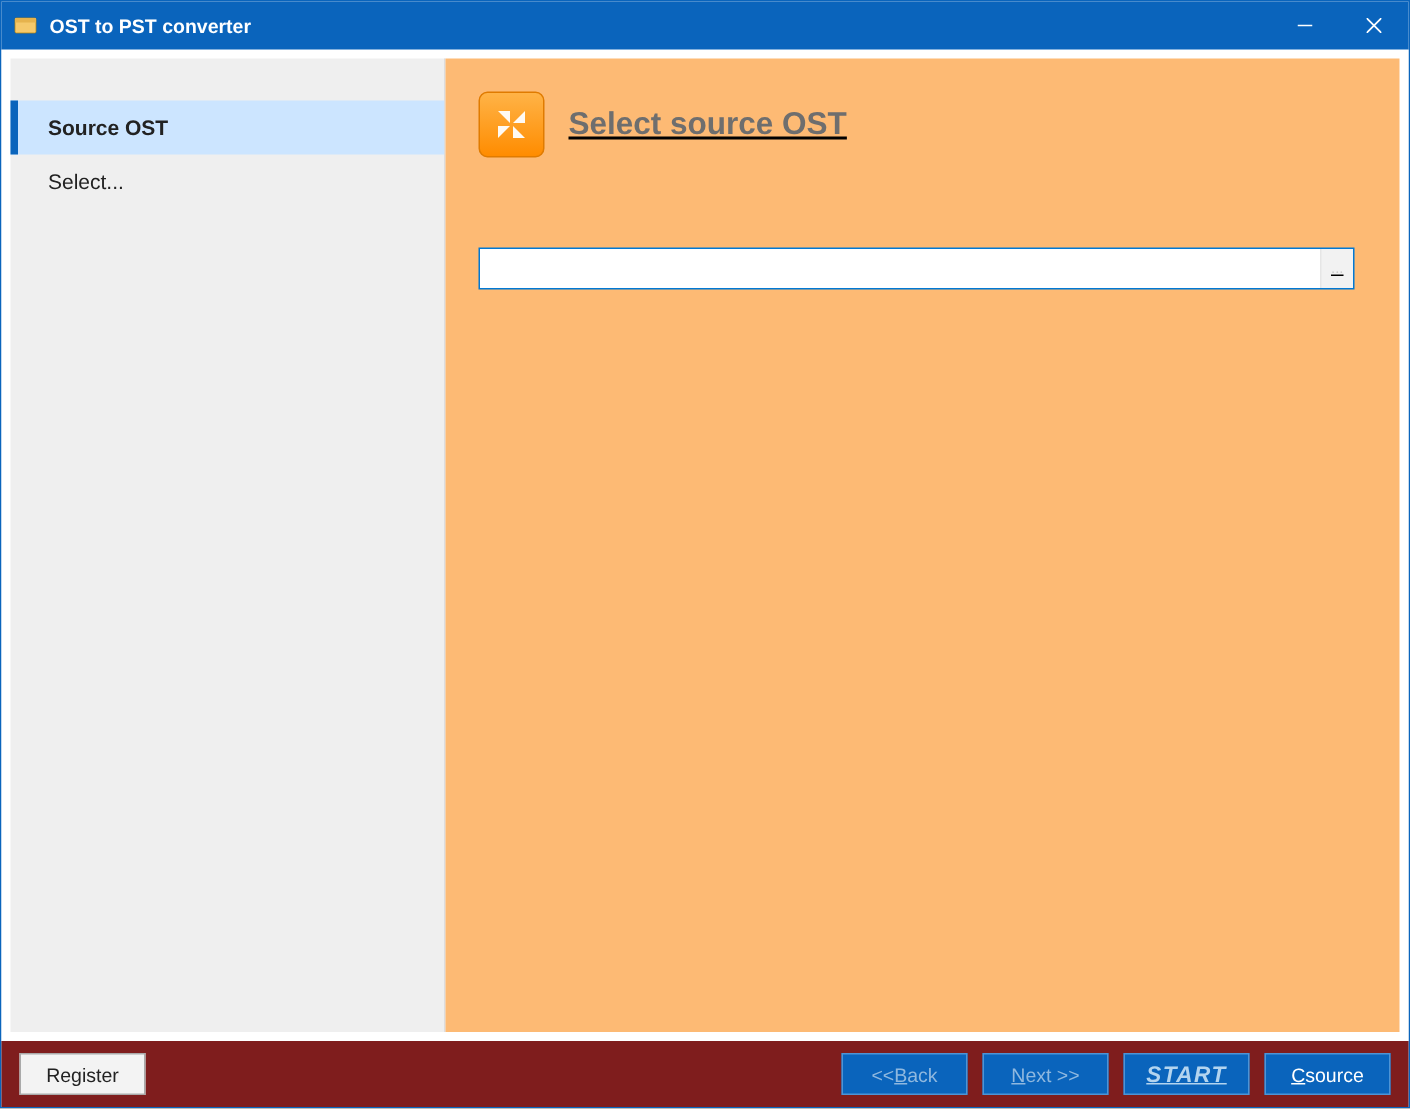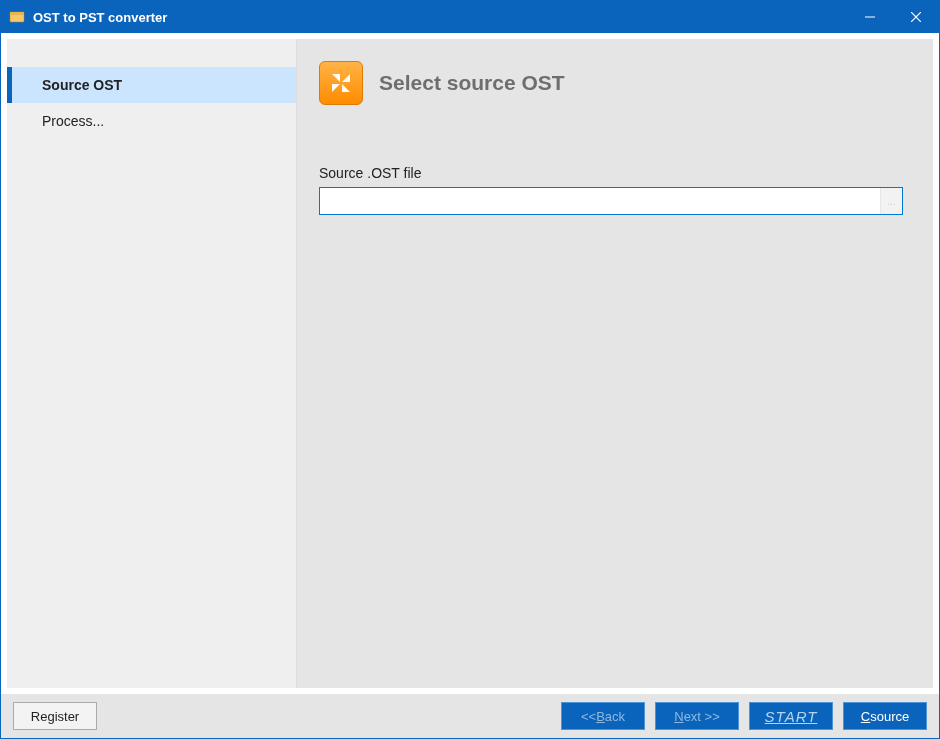--- a/index.html
+++ b/index.html
@@ -68,36 +68,37 @@
       width: 290px;
       background: #efefef;
       border-right: 1px solid #ddd;
       padding-top: 28px;
       margin: 6px 0 6px 6px;
     }
     .sidebar-item {
       height: 36px;
       display: flex;
       align-items: center;
-      padding-left: 30px;
+      padding-left: 20px;
       font-size: 14px;
       color: #222;
       cursor: pointer;
       border-left: 5px solid transparent;
     }
     .sidebar-item.active {
       background: #cce5ff;
       border-left: 5px solid #0a64bc;
       font-weight: bold;
     }
     .main {
       flex: 1;
       padding: 22px 28px 0 22px;
       margin: 6px 6px 6px 0;
-      background: #e5e5e5;
+      background: #fdba74;
+      text-decoration: underline;
     }
     .header-row {
       display: flex;
       align-items: center;
       gap: 16px;
       margin-bottom: 60px;
     }
     .header-icon {
       width: 44px;
       height: 44px;
@@ -141,21 +142,21 @@
       cursor: pointer;
       color: #ccc;
       font-size: 10px;
       display: flex;
       align-items: center;
       justify-content: center;
     }
     
     .footer {
       height: 44px;
-      background: #e5e5e5;
+      background: #7f1d1d;
       display: flex;
       align-items: center;
       padding: 0 12px;
       gap: 10px;
     }
     .footer-spacer {
       flex: 1;
     }
     .btn {
       height: 28px;
@@ -174,21 +175,21 @@
     .btn.light {
       background: #f3f3f3;
       color: #222;
       border: 1px solid #aaa;
     }
     .btn.disabled {
       color: #8fb8df;
       cursor: default;
     }
     .btn.start {
-      font-weight: normal;
+      font-weight: bold;
       font-style: italic;
       font-size: 15px;
       color: #b3d4ef;
       text-decoration: underline;
       letter-spacing: 1px;
     }
     .mnemonic {
       text-decoration: underline;
     }
   </style>
@@ -219,38 +220,37 @@
       </div>
     </div>
   </div>
 
   <div class="body">
     <div class="sidebar">
       <div class="sidebar-item active">
         <span>Source OST</span>
       </div>
       <div class="sidebar-item">
-        <span>Process...</span>
+        <span>Select...</span>
       </div>
     </div>
 
     <div class="main">
       <div class="header-row">
         <div class="header-icon">
           <svg width="30" height="30" viewBox="0 0 30 30">
             <path d="M6 6 L14 6 L14 14 Z" fill="#fff" opacity="0.95"></path>
             <path d="M24 24 L16 24 L16 16 Z" fill="#fff" opacity="0.95"></path>
             <path d="M24 6 L24 14 L16 14 Z" fill="#fff" opacity="0.95"></path>
             <path d="M6 24 L6 16 L14 16 Z" fill="#fff" opacity="0.95"></path>
           </svg>
         </div>
         <div class="header-title">Select source OST</div>
       </div>
 
-      <div class="field-label">Source .OST file</div>
       <div class="file-input-wrapper">
         <input class="file-input" type="text" value="" style="">
         <button class="browse-btn">...</button>
       </div>
     </div>
   </div>
 
   <div class="footer">
     <button class="btn light">Register</button>
     <div class="footer-spacer"></div>

